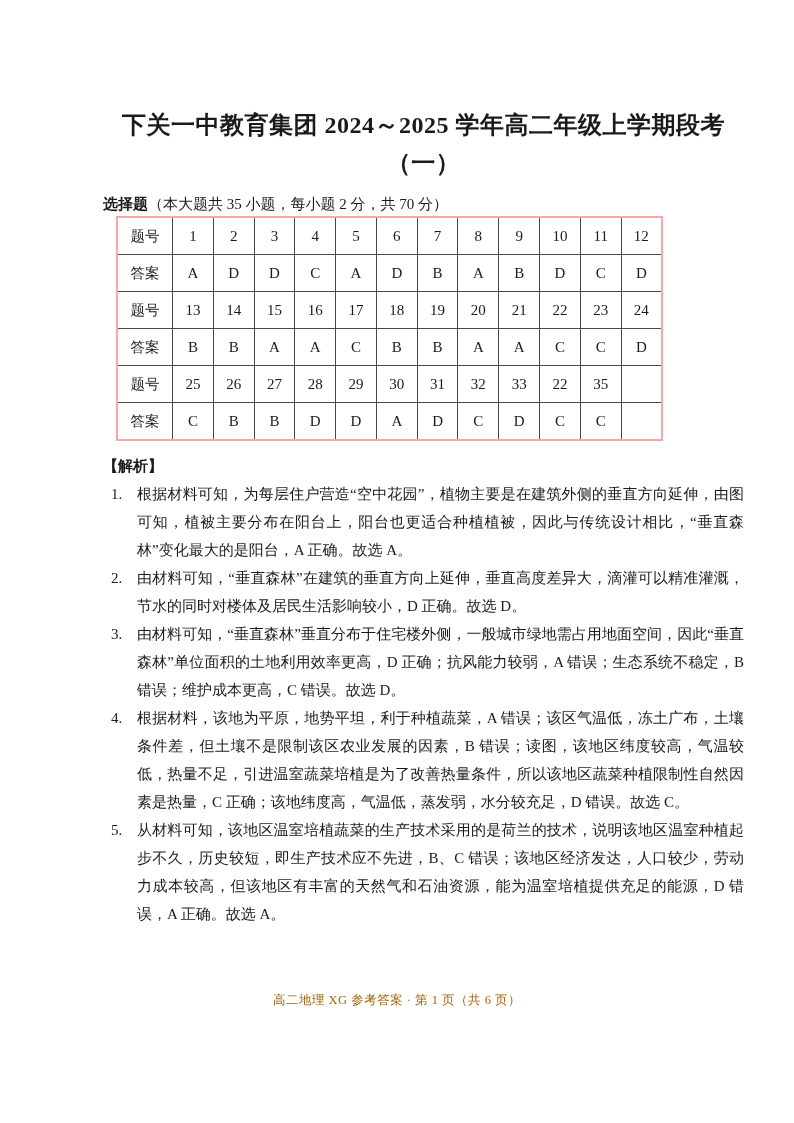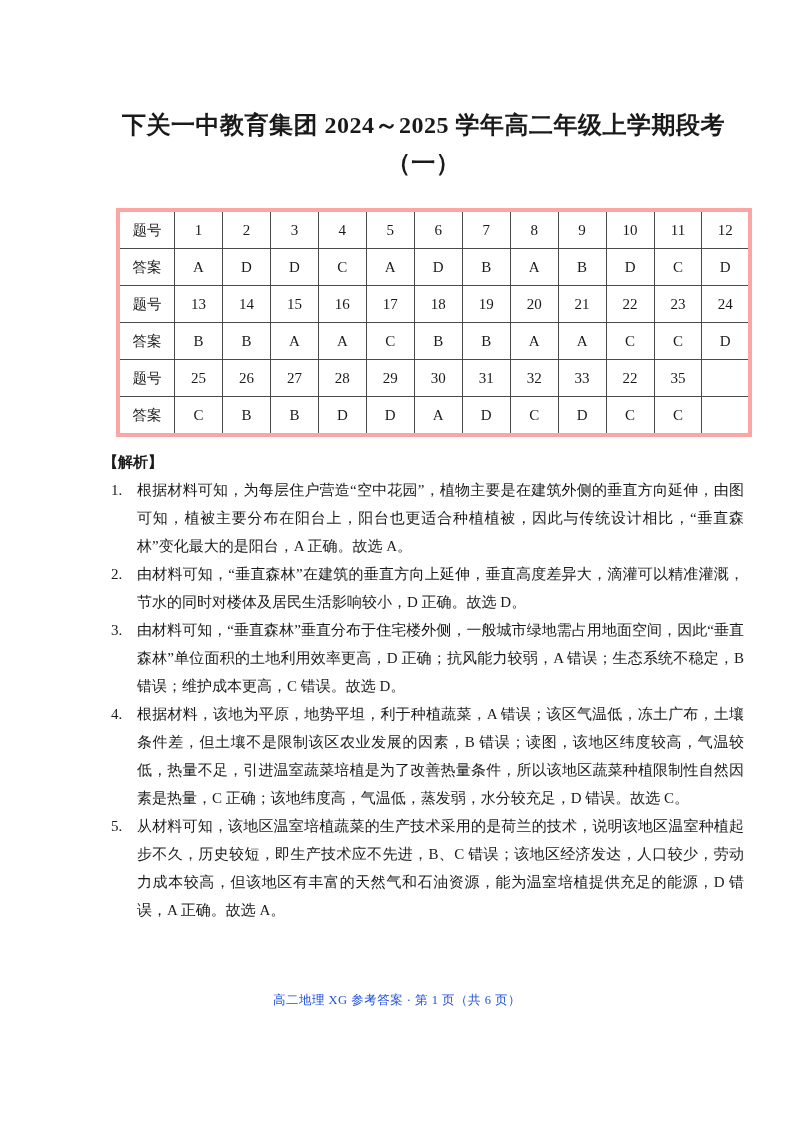--- a/index.html
+++ b/index.html
@@ -45,25 +45,25 @@
   .instruction {
     font-size: 15px;
     margin-top: 11px;
     line-height: 22px;
   }
   .instruction .bold-part {
     font-weight: bold;
   }
   table.answers {
     border-collapse: collapse;
-    margin-top: 26px;
+    margin-top: 1px;
     margin-left: 13px;
-    width: 636px;
+    width: 547px;
     table-layout: fixed;
-    border: 4px solid #fca5a5;
+    border: 2px solid #fca5a5;
   }
   table.answers td {
     border: 1px solid #4a4a4a;
     height: 36px;
     text-align: center;
     vertical-align: middle;
     font-size: 15px;
     padding: 0;
   }
   table.answers td.row-head {
@@ -95,33 +95,36 @@
     text-align: justify;
     text-justify: inter-ideograph;
   }
   .footer {
     position: absolute;
     top: 992px;
     left: 0;
     width: 794px;
     text-align: center;
     font-size: 12.5px;
-    color: #1d4ed8;
+    color: #a16207;
     letter-spacing: 0.5px;
   }
 </style>
 </head>
 <body>
 
 <div class="sheet">
 
   <div class="title-line1">下关一中教育集团 2024～2025 学年高二年级上学期段考（一）</div>
 
 
 
+  <div class="instruction">
+    <span class="bold-part">选择题</span><span>（本大题共 35 小题，每小题 2 分，共 70 分）</span>
+  </div>
 
   <table class="answers">
     <tbody>
         <tr>
           <td class="row-head">题号</td>
           <td>1</td>
           <td>2</td>
           <td>3</td>
           <td>4</td>
           <td>5</td>

